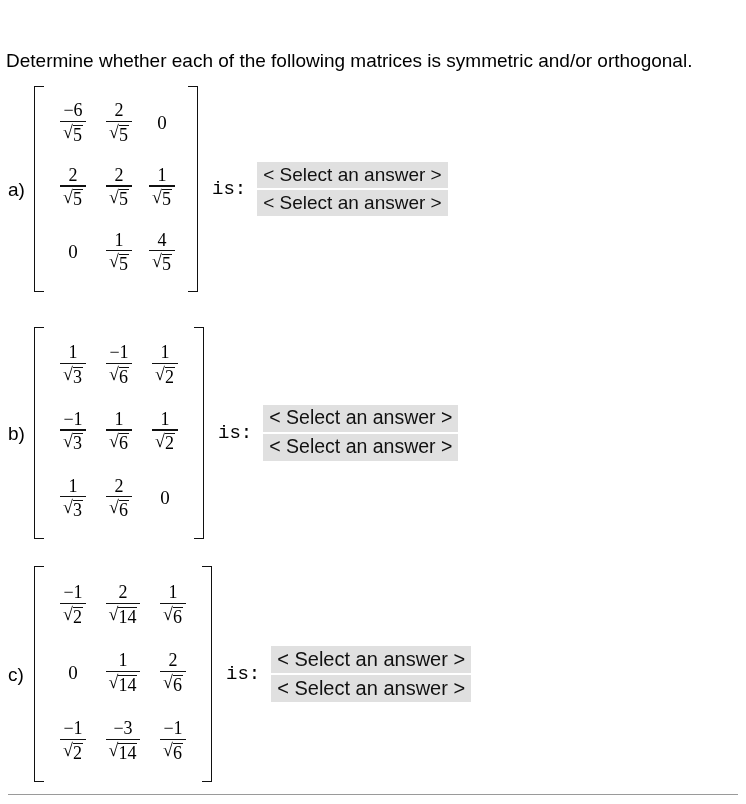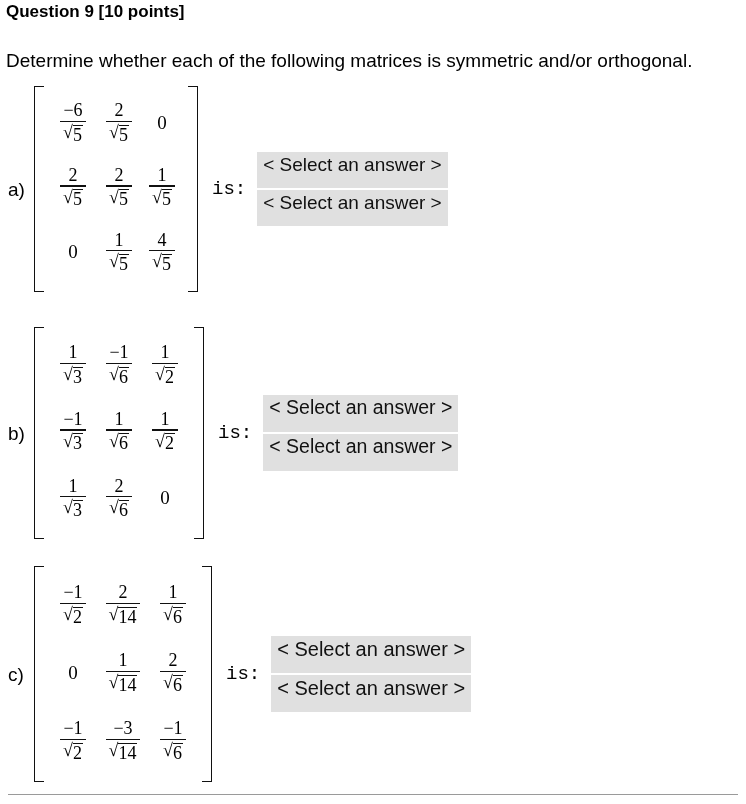--- a/index.html
+++ b/index.html
@@ -153,21 +153,21 @@
   .select-stack {
     display: flex;
     flex-direction: column;
     gap: 2px;
   }
   .select-box {
     background: #e0e0e0;
     color: #111;
     font-family: "Liberation Sans", sans-serif;
     white-space: nowrap;
-    padding: 1px 6px 12px 6px;
+    padding: 1px 6px 2px 6px;
     box-sizing: border-box;
     line-height: 1.22;
   }
   .sel-a { font-size: 19px; }
   .sel-b { font-size: 19.5px; }
   .sel-c { font-size: 20px; }
 
   hr.footer-rule {
     position: absolute;
     left: 8px;
@@ -177,21 +177,20 @@
     border: none;
     border-top: 1px solid #9a9a9a;
     margin: 0;
   }
 </style>
 </head>
 <body>
 
 <div class="page">
 
-  <div class="q-title">Question 9 [10 points]</div>
   <div class="q-prompt">Determine whether each of the following matrices is symmetric and/or orthogonal.</div>
 
   <div class="problem" id="problem-a" style="left:0px; top:86px; height:206px;">
     <div class="prob-label">a)</div>
     <div class="matrix" id="matrix-a" style="height:206px;">
       <div class="bracket left"></div>
       <div class="mtx-grid">
           <div class="mrow" style="grid-template-columns: 46px 46px 40px; height: 62px;">
             <div class="cell">
               <span class="frac">

